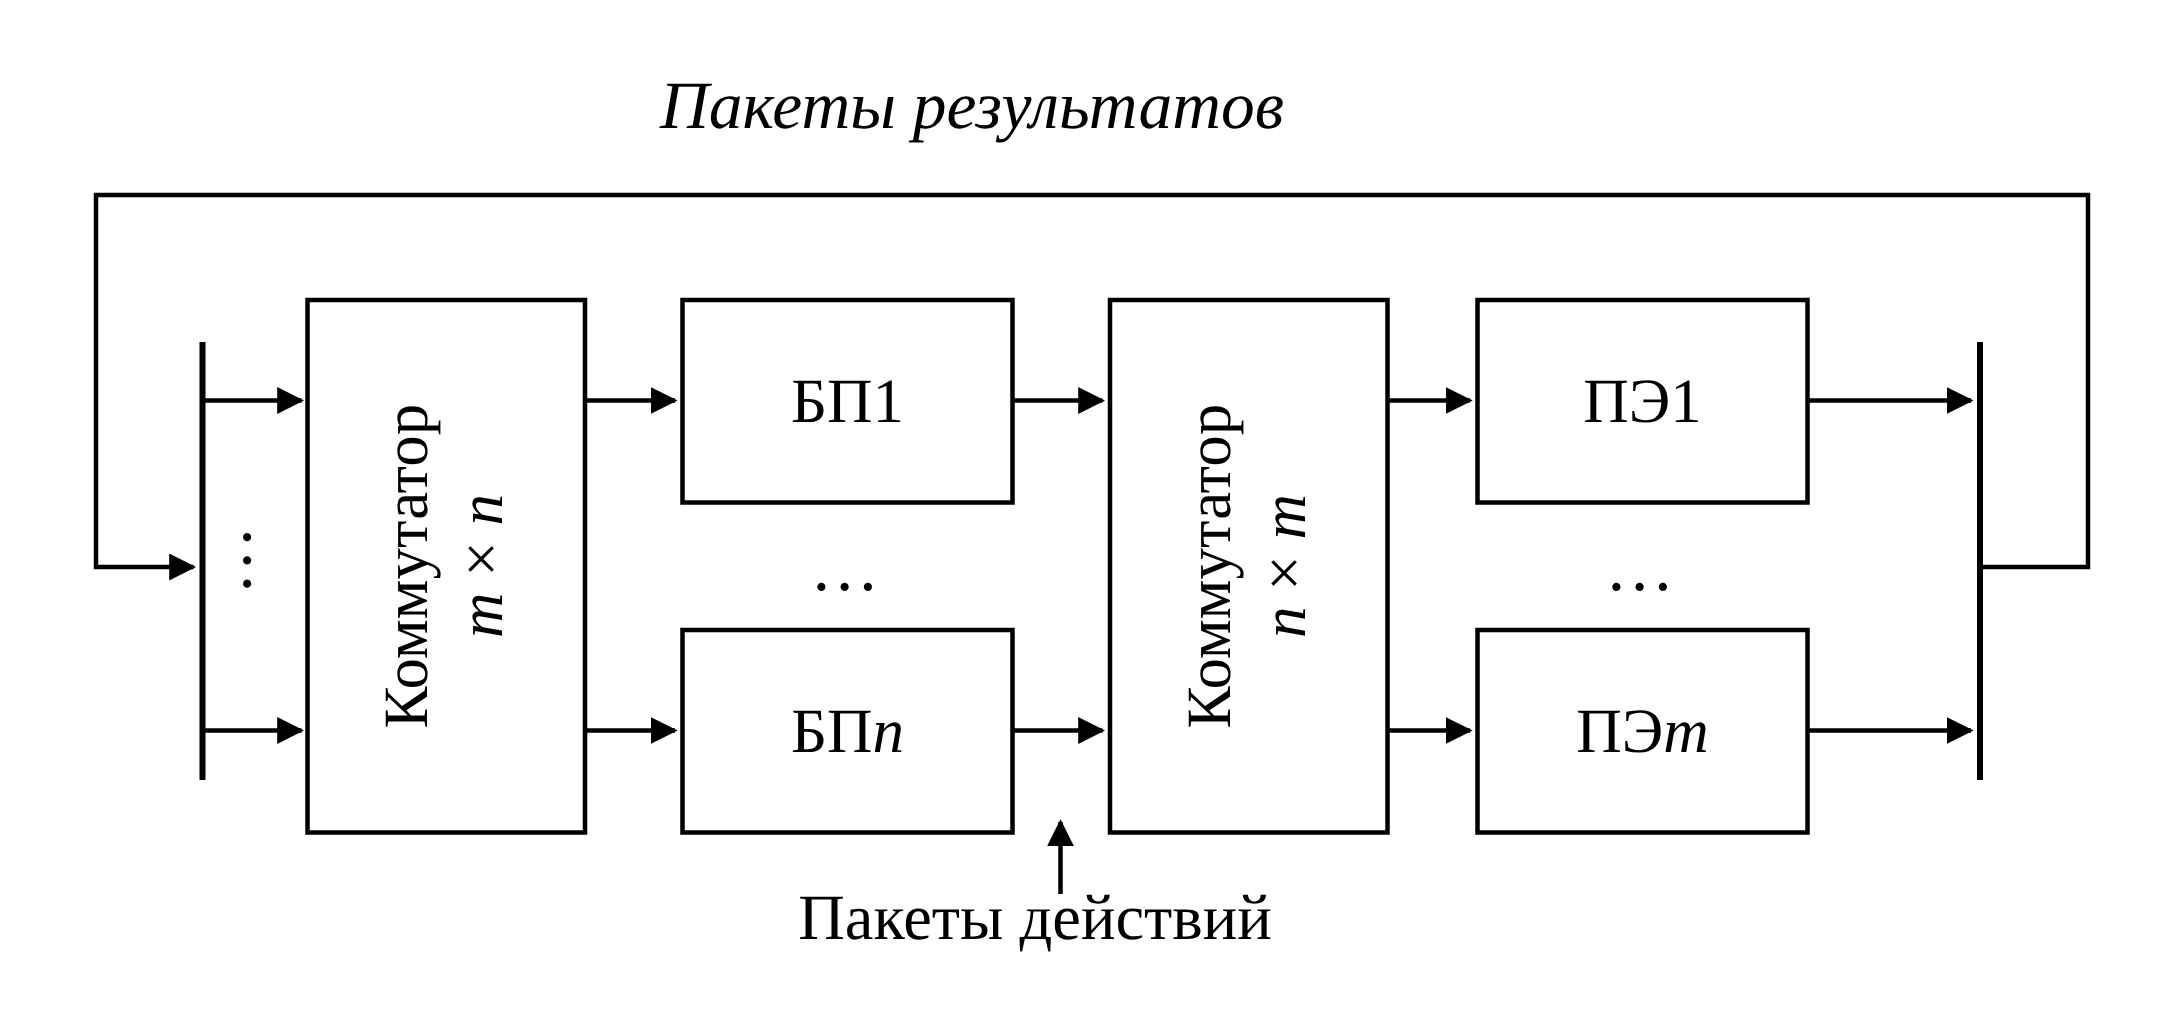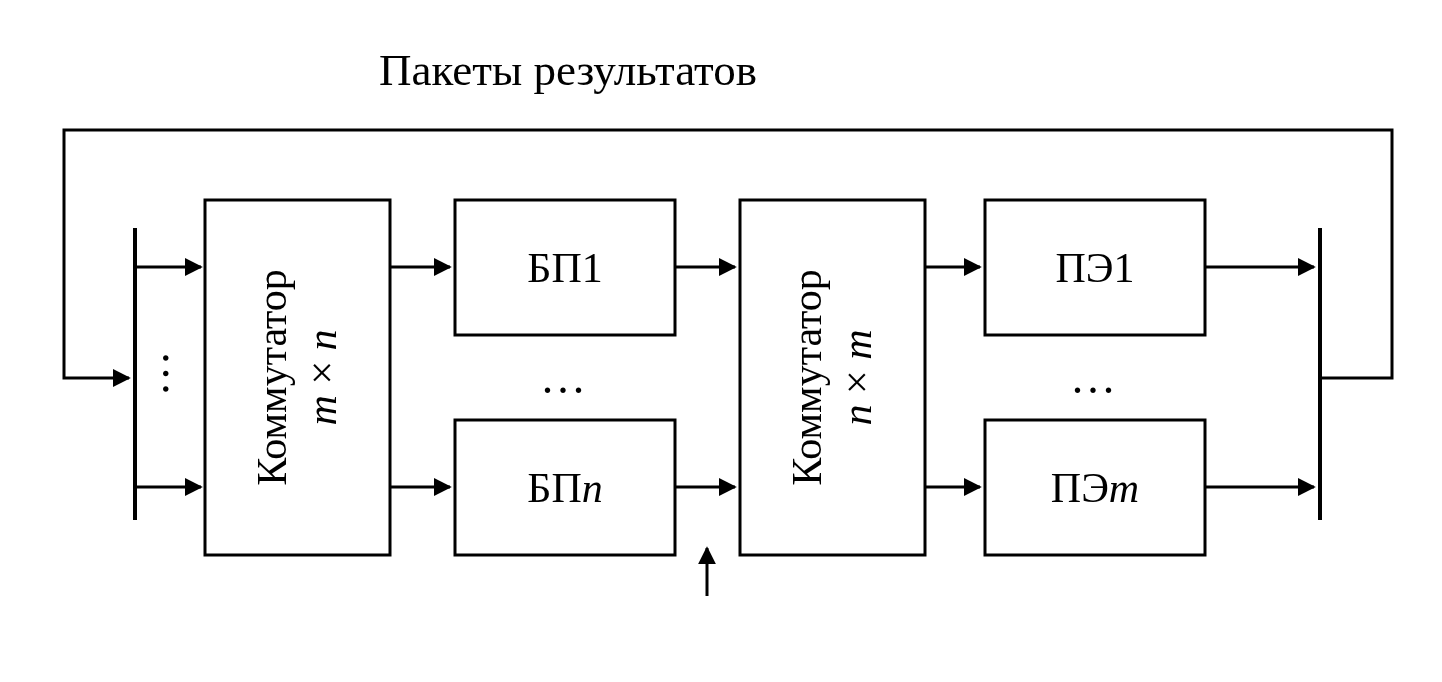--- a/index.html
+++ b/index.html
@@ -3,22 +3,22 @@
 <meta charset="utf-8">
 <style>
   html, body { margin:0; padding:0; background:#ffffff; }
   .canvas {
     position:relative; width:1442px; height:682px; background:#ffffff;
     font-family:"Liberation Serif", serif; color:#000; overflow:hidden;
   }
   svg.layer { position:absolute; left:0; top:0; }
 
   .title {
-    position:absolute; left:268px; top:44px; width:600px;
-    text-align:center; font-size:45px; white-space:nowrap;
+    position:absolute; left:256px; top:44px; width:600px;
+    text-align:right; font-size:45px; white-space:nowrap;font-style:italic;
   }
   .bottom-label {
     position:absolute; left:420px; top:588px; width:540px;
     text-align:center; font-size:43px; white-space:nowrap;
   }
 
   .blabel {
     position:absolute; display:flex; align-items:center; justify-content:center;
     font-size:42px; white-space:nowrap;
   }
@@ -126,14 +126,15 @@
 
   <div class="blabel" id="pem-label">
     <span>ПЭ </span>
       <span class="it">m</span>
   </div>
 
   <div class="dots" id="dots-left">
     <span class="rot90">...</span>
   </div>
 
+  <div class="bottom-label">Пакеты действий</div>
 
 </div>
 
 </body></html>

